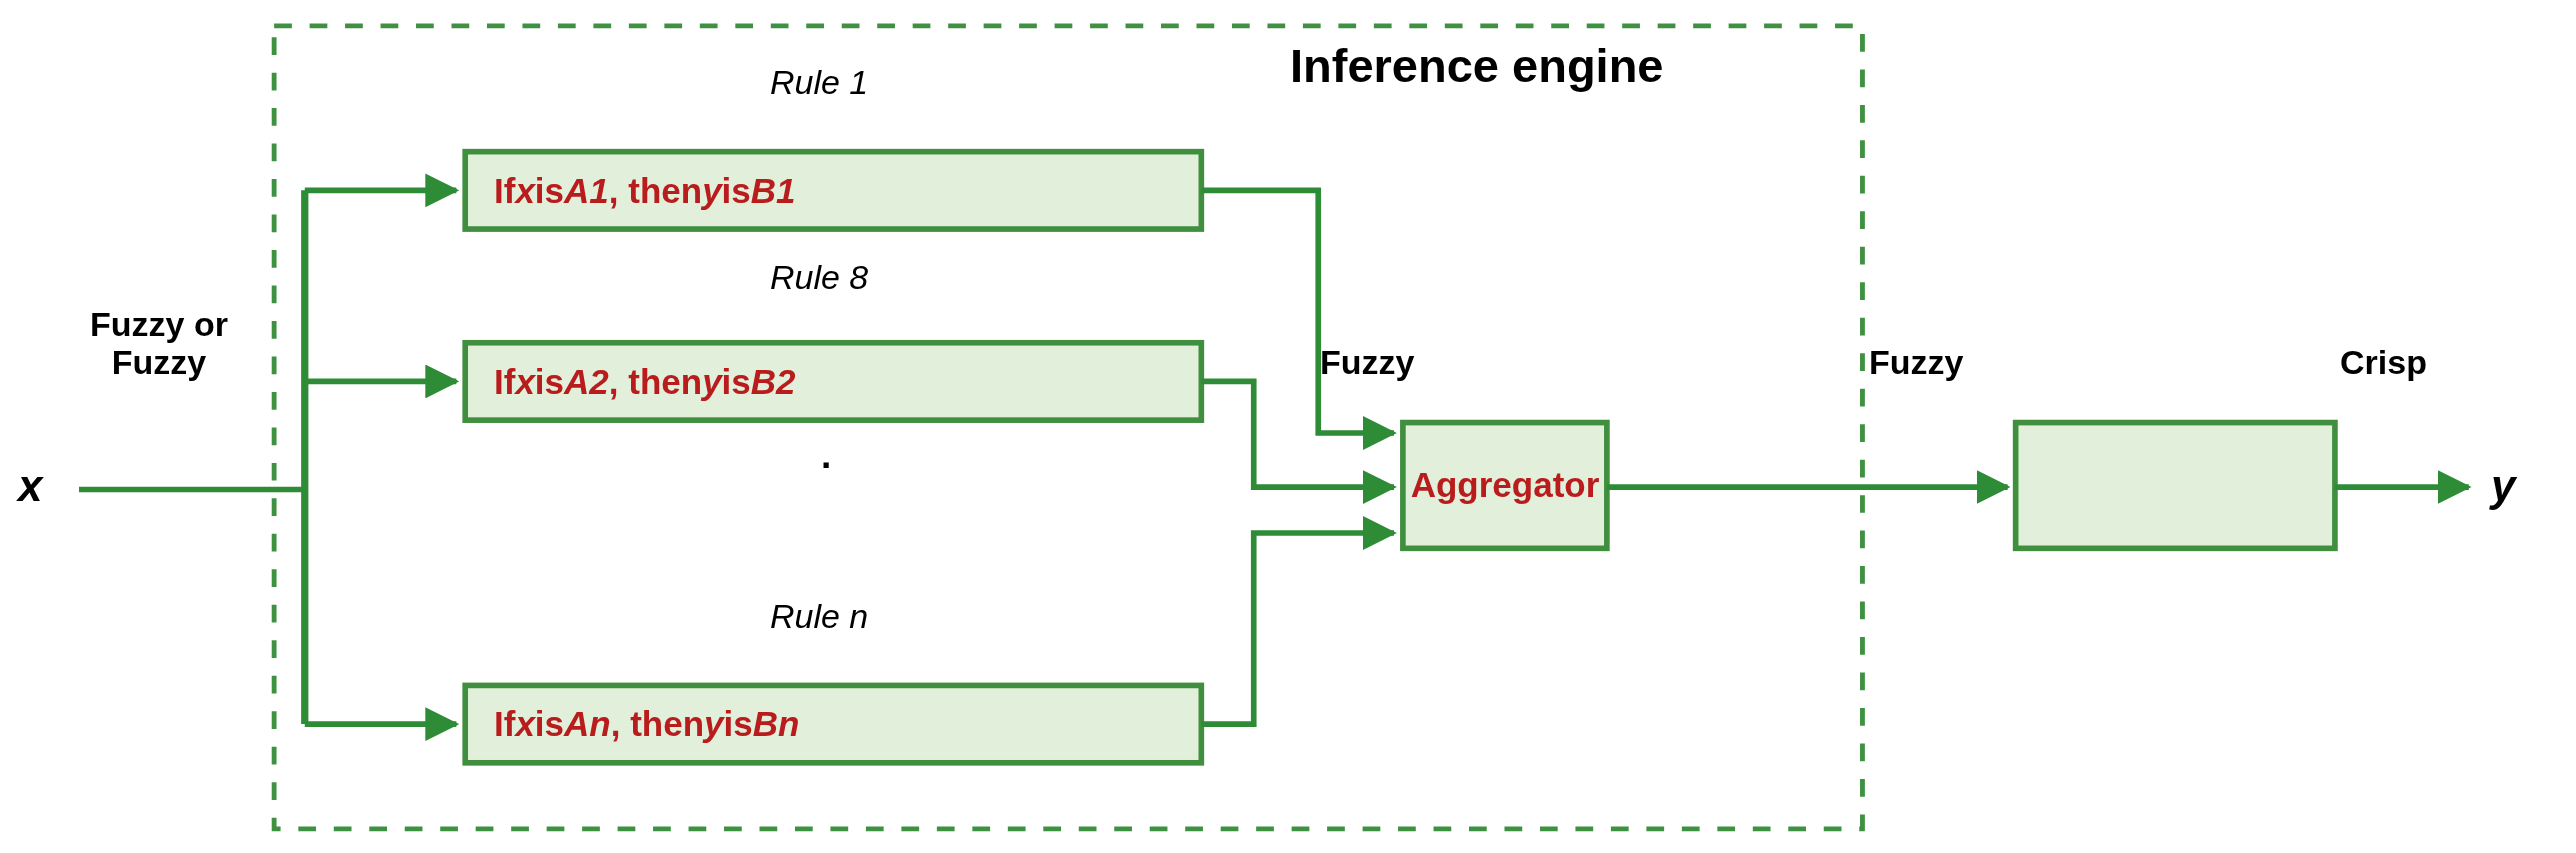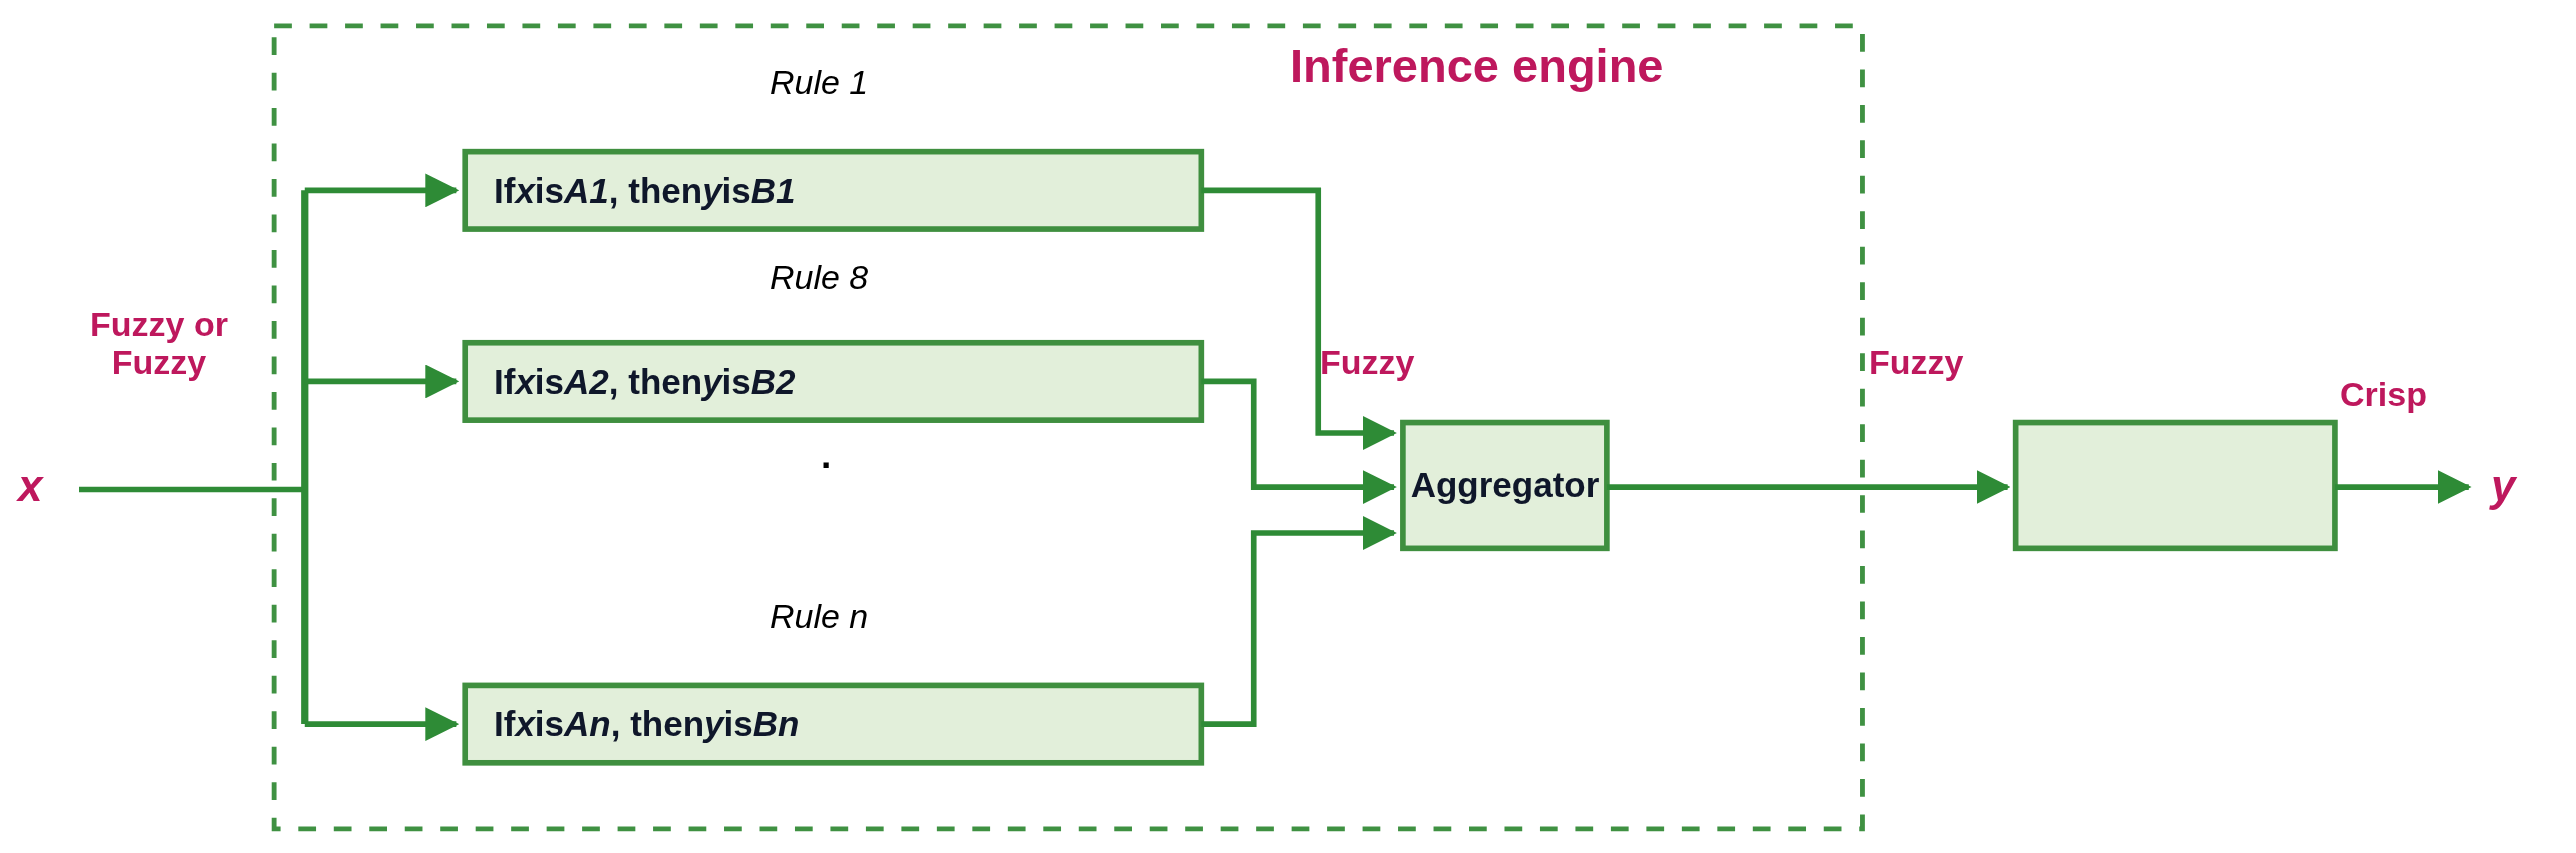--- a/index.html
+++ b/index.html
@@ -19,33 +19,33 @@
   }
   svg.layer {
     position: absolute;
     left: 0;
     top: 0;
     width: 2576px;
     height: 854px;
   }
   .lbl {
     position: absolute;
-    color: #be185d;
+    color: #000000;
     font-family: "Liberation Sans", sans-serif;
     white-space: nowrap;
     line-height: 1.12;
   }
   .center { text-align: center; }
 
   
   .boxtext {
     position: absolute;
     display: flex;
     align-items: center;
-    color: #0f172a;
+    color: #b91c1c;
     font-family: "Liberation Sans", sans-serif;
     white-space: nowrap;
   }
   .rule-box-text {
     font-size: 35px;
     font-weight: bold;
     padding-left: 29px;
   }
   .rule-box-text i { font-style: italic; }
   .proc-box-text {
@@ -167,18 +167,18 @@
 
   <div class="lbl dot-label" style="left:821px; top:435px;">.</div>
 
   <div class="lbl side-label" style="left:1320px; top:343px;">Fuzzy</div>
 
   <div class="boxtext proc-box-text" style="left:1403px; top:422px; width:204px; height:126px;">Aggregator</div>
 
   <div class="lbl side-label" style="left:1869px; top:343px;">Fuzzy</div>
 
 
-  <div class="lbl side-label" style="left:2340px; top:343px;margin-top:32px;">Crisp</div>
+  <div class="lbl side-label" style="left:2340px; top:343px;">Crisp</div>
 
   <div class="lbl var-label" style="left:2491px; top:461px;">y</div>
 
 </div>
 
 
 </body></html>

